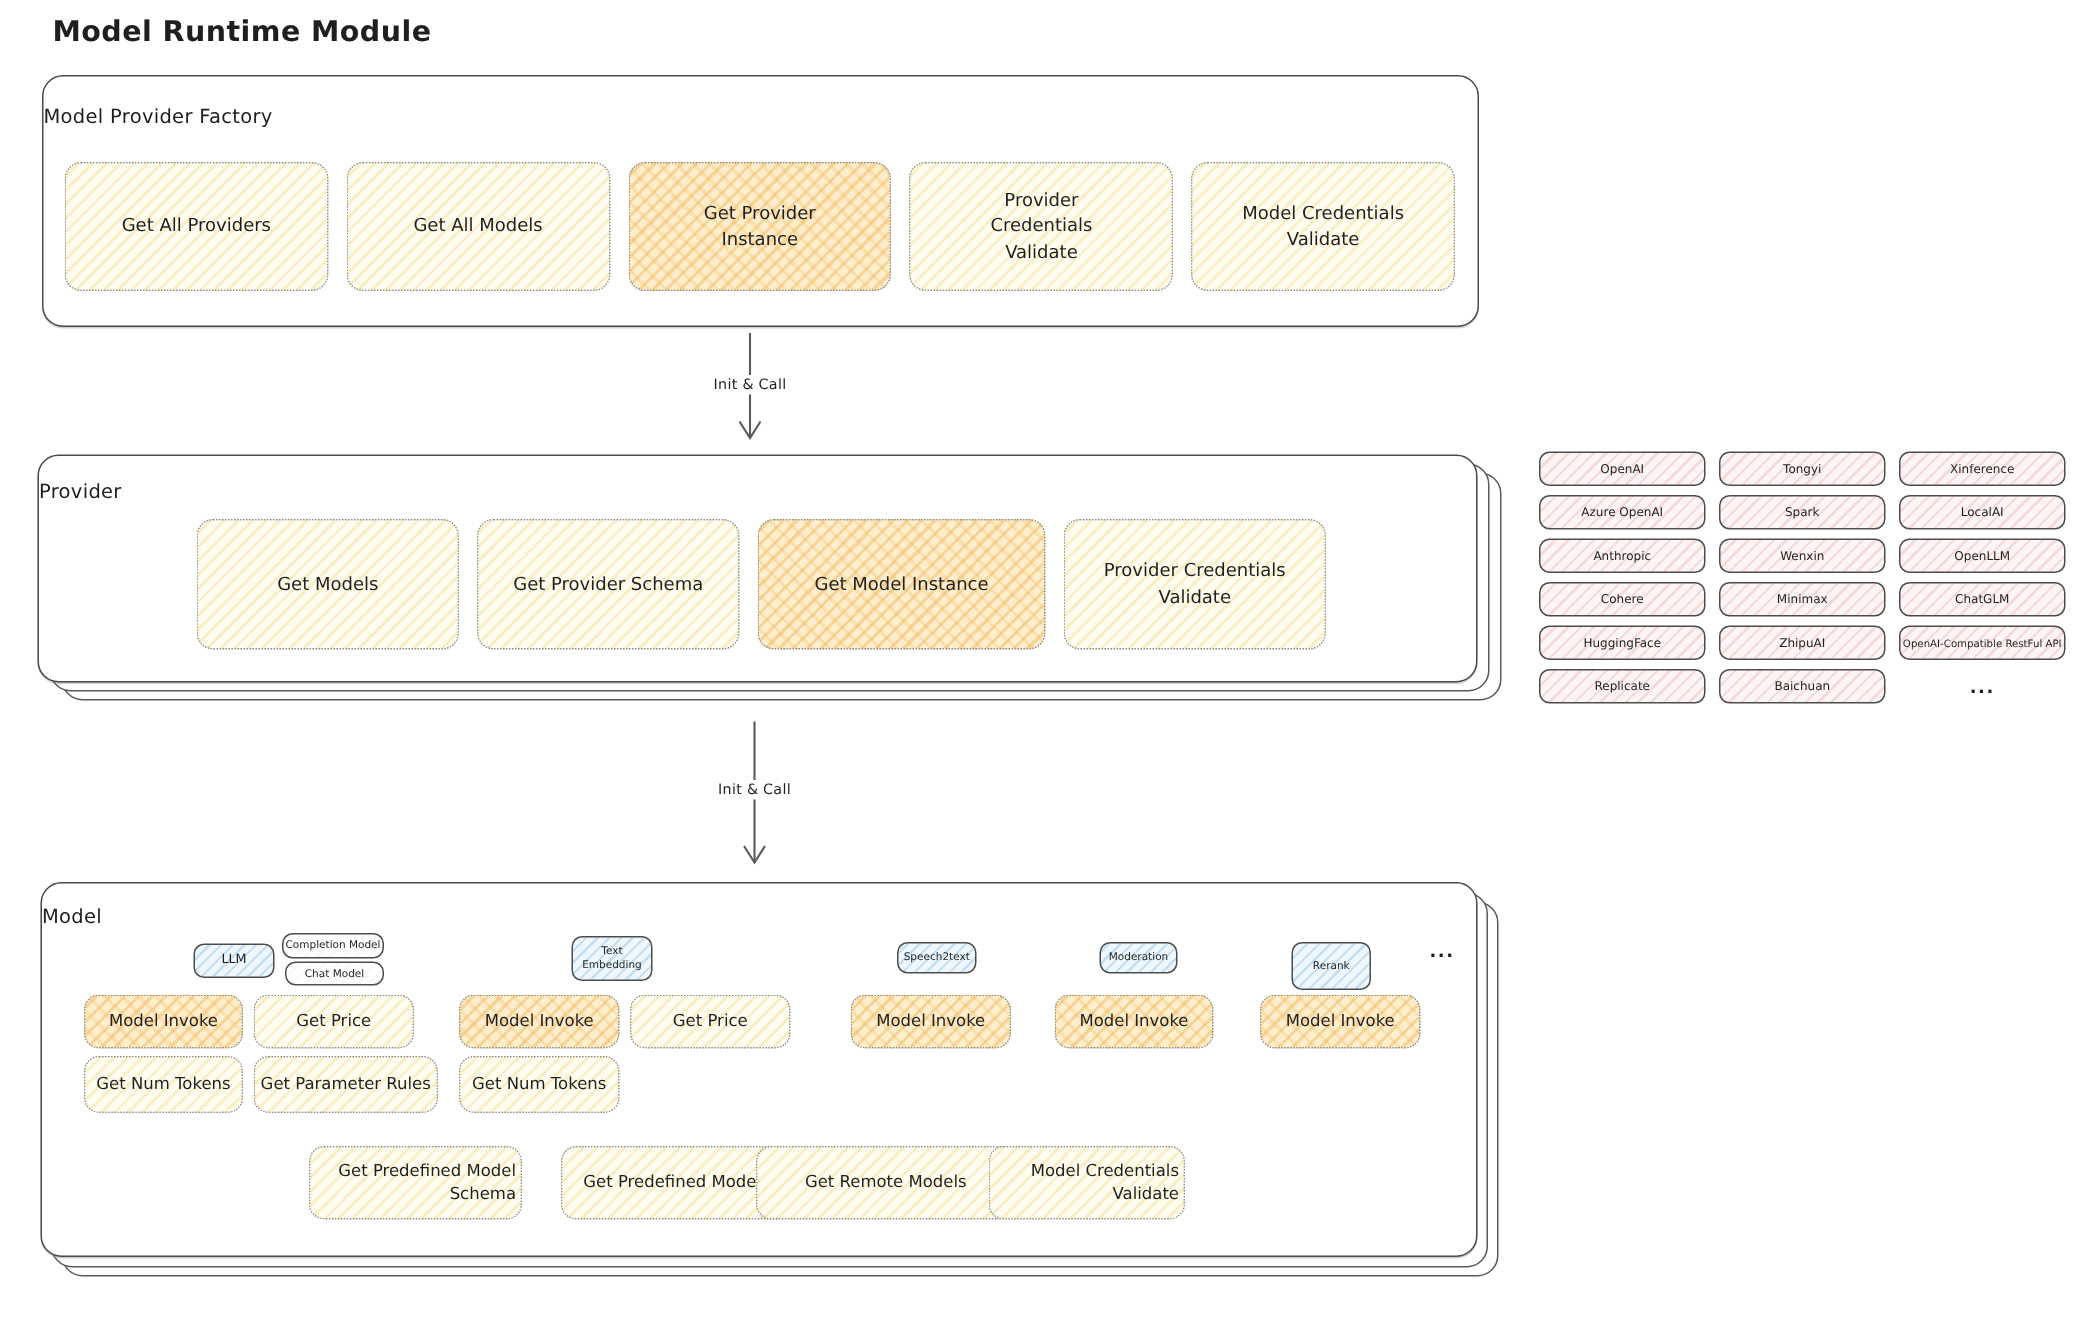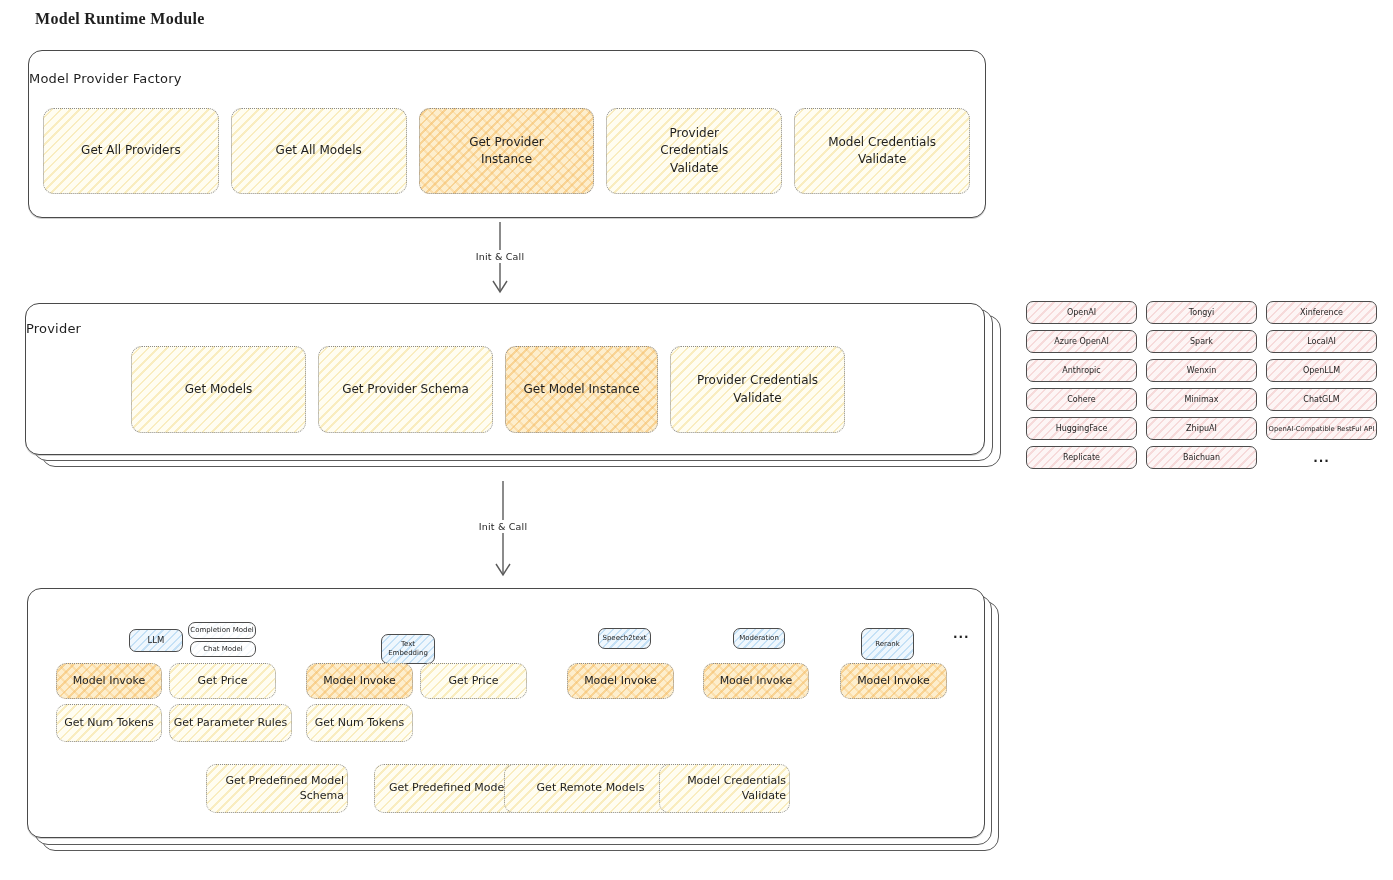--- a/index.html
+++ b/index.html
@@ -1,21 +1,21 @@
 <!DOCTYPE html>
 <html><head>
 <meta charset="utf-8">
 <style>
   html,body{margin:0;padding:0;background:#fff;}
   .canvas{
     position:relative;width:1393px;height:880px;background:#ffffff;
     font-family:"DejaVu Sans",sans-serif;color:#1f1f1f;overflow:hidden;
   }
   .page-title{
-    position:absolute;left:35px;top:10px;font-size:16px;font-weight:600;letter-spacing:.3px;font-family:Liberation Serif, serif;
+    position:absolute;left:35px;top:10px;font-size:19px;font-weight:600;letter-spacing:.3px;
   }
   
   .sketch-box{
     position:absolute;background:#fff;border:1.4px solid #4a4a4a;border-radius:14px;
     box-shadow:0 1px 0 rgba(120,120,120,.35);
     box-sizing:border-box;
   }
   .stack-layer{
     position:absolute;background:#fff;border:1.4px solid #5a5a5a;border-radius:14px;box-sizing:border-box;
   }
@@ -126,21 +126,21 @@
   <div class="stack-layer" style="left:33px;top:309px;width:960px;height:152px;"></div>
   <div class="sketch-box" style="left:25px;top:303px;width:960px;height:152px;">
     <div class="section-title" style="top:17px;">Provider</div>
     <div class="method-row" style="left:105px;top:42px;height:87px;gap:12px;">
         <div class="method-box fill-yellow" style="width: 175px; padding: 0px 12px;">
           <span>Get Models</span>
         </div>
         <div class="method-box fill-yellow" style="width: 175px; padding: 0px 12px;">
           <span>Get Provider Schema</span>
         </div>
-        <div class="method-box fill-orange" style="width: 153px; padding: 0px 12px;">
+        <div class="method-box fill-orange" style="width: 192px; padding: 0px 12px;">
           <span>Get Model Instance</span>
         </div>
         <div class="method-box fill-yellow" style="width: 175px; padding: 0px 12px;">
           <span>Provider Credentials Validate</span>
         </div>
       </div>
   </div>
 
   <div class="provider-grid">
       <div class="pill">
@@ -201,31 +201,32 @@
 
   <svg class="arrow-svg" style="left:473px;top:481px;" width="60" height="98">
     <line x1="30" y1="0" x2="30" y2="93" stroke="#5a5a5a" stroke-width="1.4"></line>
     <path d="M23,83 L30,94 L37,83" fill="none" stroke="#5a5a5a" stroke-width="1.4"></path>
   </svg>
   <div class="arrow-label" style="left:503px;top:520px;">Init &amp; Call</div>
 
   <div class="stack-layer" style="left:41px;top:601px;width:958px;height:250px;"></div>
   <div class="stack-layer" style="left:34px;top:595px;width:958px;height:250px;"></div>
   <div class="sketch-box" style="left:27px;top:588px;width:958px;height:250px;">
+    <div class="section-title" style="top:15px;">Model</div>
     <div>
         <div class="tag tag-blue" style="left: 101px; top: 40px; width: 54px; height: 23px; font-size: 8.5px;">
           <span>LLM</span>
         </div>
         <div class="tag tag-white" style="left: 160px; top: 33px; width: 68px; height: 17px; font-size: 7px;">
           <span>Completion Model</span>
         </div>
         <div class="tag tag-white" style="left: 162px; top: 52px; width: 66px; height: 16px; font-size: 7px;">
           <span>Chat Model</span>
         </div>
-        <div class="tag tag-blue" style="left: 353px; top: 35px; width: 54px; height: 30px; font-size: 7px; margin-top: 10px;">
+        <div class="tag tag-blue" style="left: 353px; top: 35px; width: 54px; height: 30px; font-size: 7px;">
           <span>Text Embedding</span>
         </div>
         <div class="tag tag-blue" style="left: 570px; top: 39px; width: 53px; height: 21px; font-size: 7px;">
           <span>Speech2text</span>
         </div>
         <div class="tag tag-blue" style="left: 705px; top: 39px; width: 52px; height: 21px; font-size: 7px;">
           <span>Moderation</span>
         </div>
         <div class="tag tag-blue" style="left: 833px; top: 39px; width: 53px; height: 32px; font-size: 7px;">
           <span>Rerank</span>

